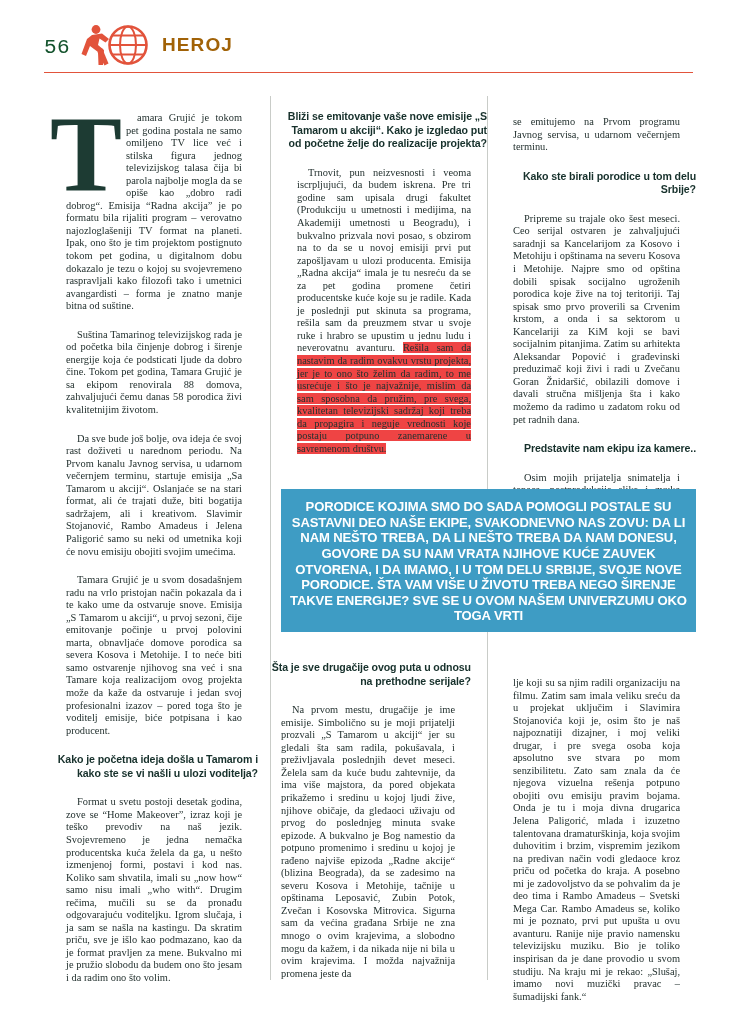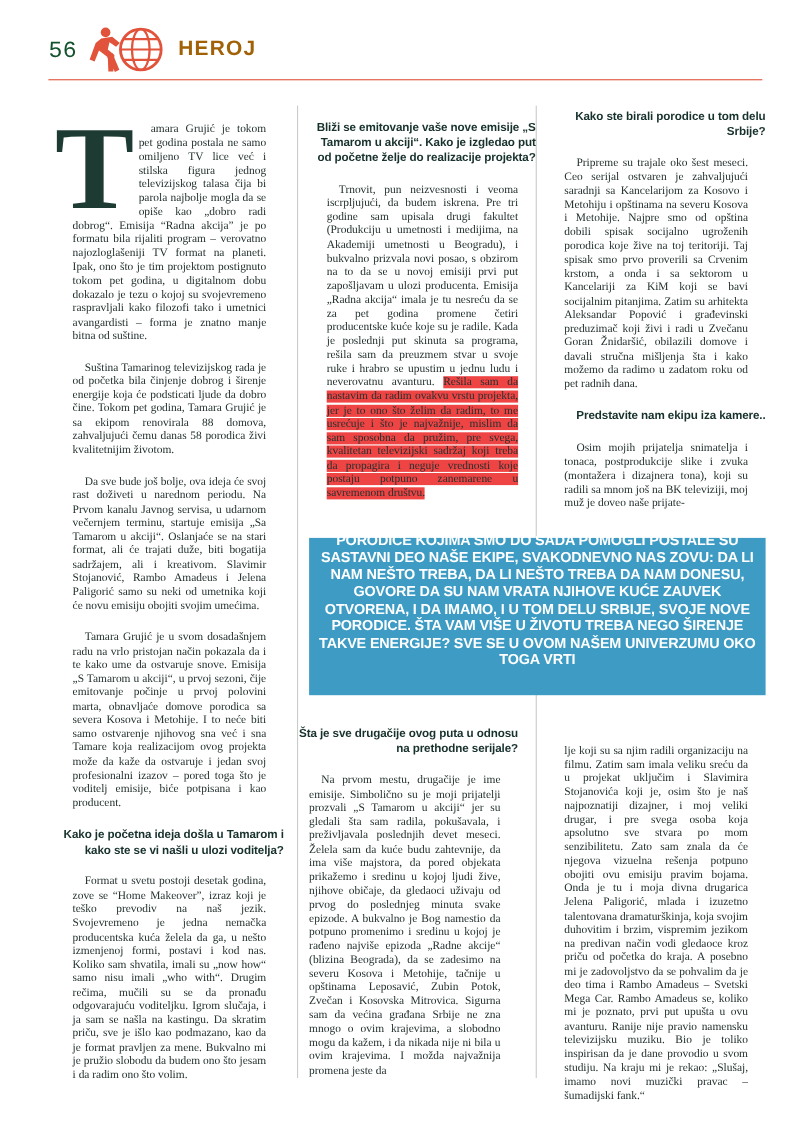--- a/index.html
+++ b/index.html
@@ -132,23 +132,23 @@
 
   
   .pullquote {
     position: absolute;
     left: 281px;
     top: 489px;
     width: 415px;
     height: 143px;
     background: #3e9cc4;
     box-sizing: border-box;
-    padding: 11px 9px 24px 9px;
+    padding: 11px 9px 9px 9px;
     display: flex;
-    align-items: flex-end;
+    align-items: center;
     justify-content: center;
   }
   .pullquote-text {
     font-family: "Liberation Sans", sans-serif;
     font-weight: bold;
     font-size: 13.1px;
     line-height: 15.6px;
     color: #ffffff;
     text-align: center;
     letter-spacing: -0.15px;
@@ -197,20 +197,21 @@
     <div class="qhead">Kako je početna ideja došla u Tamarom i kako ste se vi našli u ulozi voditelja?</div>
     <p>Format u svetu postoji desetak godina, zove se “Home Makeover”, izraz koji je teško prevodiv na naš jezik. Svojevremeno je jedna nemačka producentska kuća želela da ga, u nešto izmenjenoj formi, postavi i kod nas. Koliko sam shvatila, imali su „now how“ samo nisu imali „who with“. Drugim rečima, mučili su se da pronađu odgovarajuću voditeljku. Igrom slučaja, i ja sam se našla na kastingu. Da skratim priču, sve je išlo kao podmazano, kao da je format pravljen za mene. Bukvalno mi je pružio slobodu da budem ono što jesam i da radim ono što volim.</p>
   </div>
 
   <div class="col c2a">
     <div class="qhead">Bliži se emitovanje vaše nove emisije „S Tamarom u akciji“. Kako je izgledao put od početne želje do realizacije projekta?</div>
     <p><span>Trnovit, pun neizvesnosti i veoma iscrpljujući, da budem iskrena. Pre tri godine sam upisala drugi fakultet (Produkciju u umetnosti i medijima, na Akademiji umetnosti u Beogradu), i bukvalno prizvala novi posao, s obzirom na to da se u novoj emisiji prvi put zapošljavam u ulozi producenta. Emisija „Radna akcija“ imala je tu nesreću da se za pet godina promene četiri producentske kuće koje su je radile. Kada je poslednji put skinuta sa programa, rešila sam da preuzmem stvar u svoje ruke i hrabro se upustim u jednu ludu i neverovatnu avanturu. </span><span class="hl">Rešila sam da nastavim da radim ovakvu vrstu projekta, jer je to ono što želim da radim, to me usrećuje i što je najvažnije, mislim da sam sposobna da pružim, pre svega, kvalitetan televizijski sadržaj koji treba da propagira i neguje vrednosti koje postaju potpuno zanemarene u savremenom društvu.</span></p>
   </div>
 
   <div class="col c3a">
+    <p class="noindent">se emitujemo na Prvom programu Javnog servisa, u udarnom večernjem terminu.</p>
     <div class="qhead">Kako ste birali porodice u tom delu Srbije?</div>
     <p>Pripreme su trajale oko šest meseci. Ceo serijal ostvaren je zahvaljujući saradnji sa Kancelarijom za Kosovo i Metohiju i opštinama na severu Kosova i Metohije. Najpre smo od opština dobili spisak socijalno ugroženih porodica koje žive na toj teritoriji. Taj spisak smo prvo proverili sa Crvenim krstom, a onda i sa sektorom u Kancelariji za KiM koji se bavi socijalnim pitanjima. Zatim su arhitekta Aleksandar Popović i građevinski preduzimač koji živi i radi u Zvečanu Goran Žnidaršić, obilazili domove i davali stručna mišljenja šta i kako možemo da radimo u zadatom roku od pet radnih dana.</p>
     <div class="qhead">Predstavite nam ekipu iza kamere..</div>
     <p>Osim mojih prijatelja snimatelja i tonaca, postprodukcije slike i zvuka (montažera i dizajnera tona), koji su radili sa mnom još na BK televiziji, moj muž je doveo naše prijate-</p>
   </div>
 
   <div class="pullquote">
     <div class="pullquote-text">PORODICE KOJIMA SMO DO SADA POMOGLI POSTALE SU SASTAVNI DEO NAŠE EKIPE, SVAKODNEVNO NAS ZOVU: DA LI NAM NEŠTO TREBA, DA LI NEŠTO TREBA DA NAM DONESU, GOVORE DA SU NAM VRATA NJIHOVE KUĆE ZAUVEK OTVORENA, I DA IMAMO, I U TOM DELU SRBIJE, SVOJE NOVE PORODICE. ŠTA VAM VIŠE U ŽIVOTU TREBA NEGO ŠIRENJE TAKVE ENERGIJE? SVE SE U OVOM NAŠEM UNIVERZUMU OKO TOGA VRTI</div>
   </div>
 

